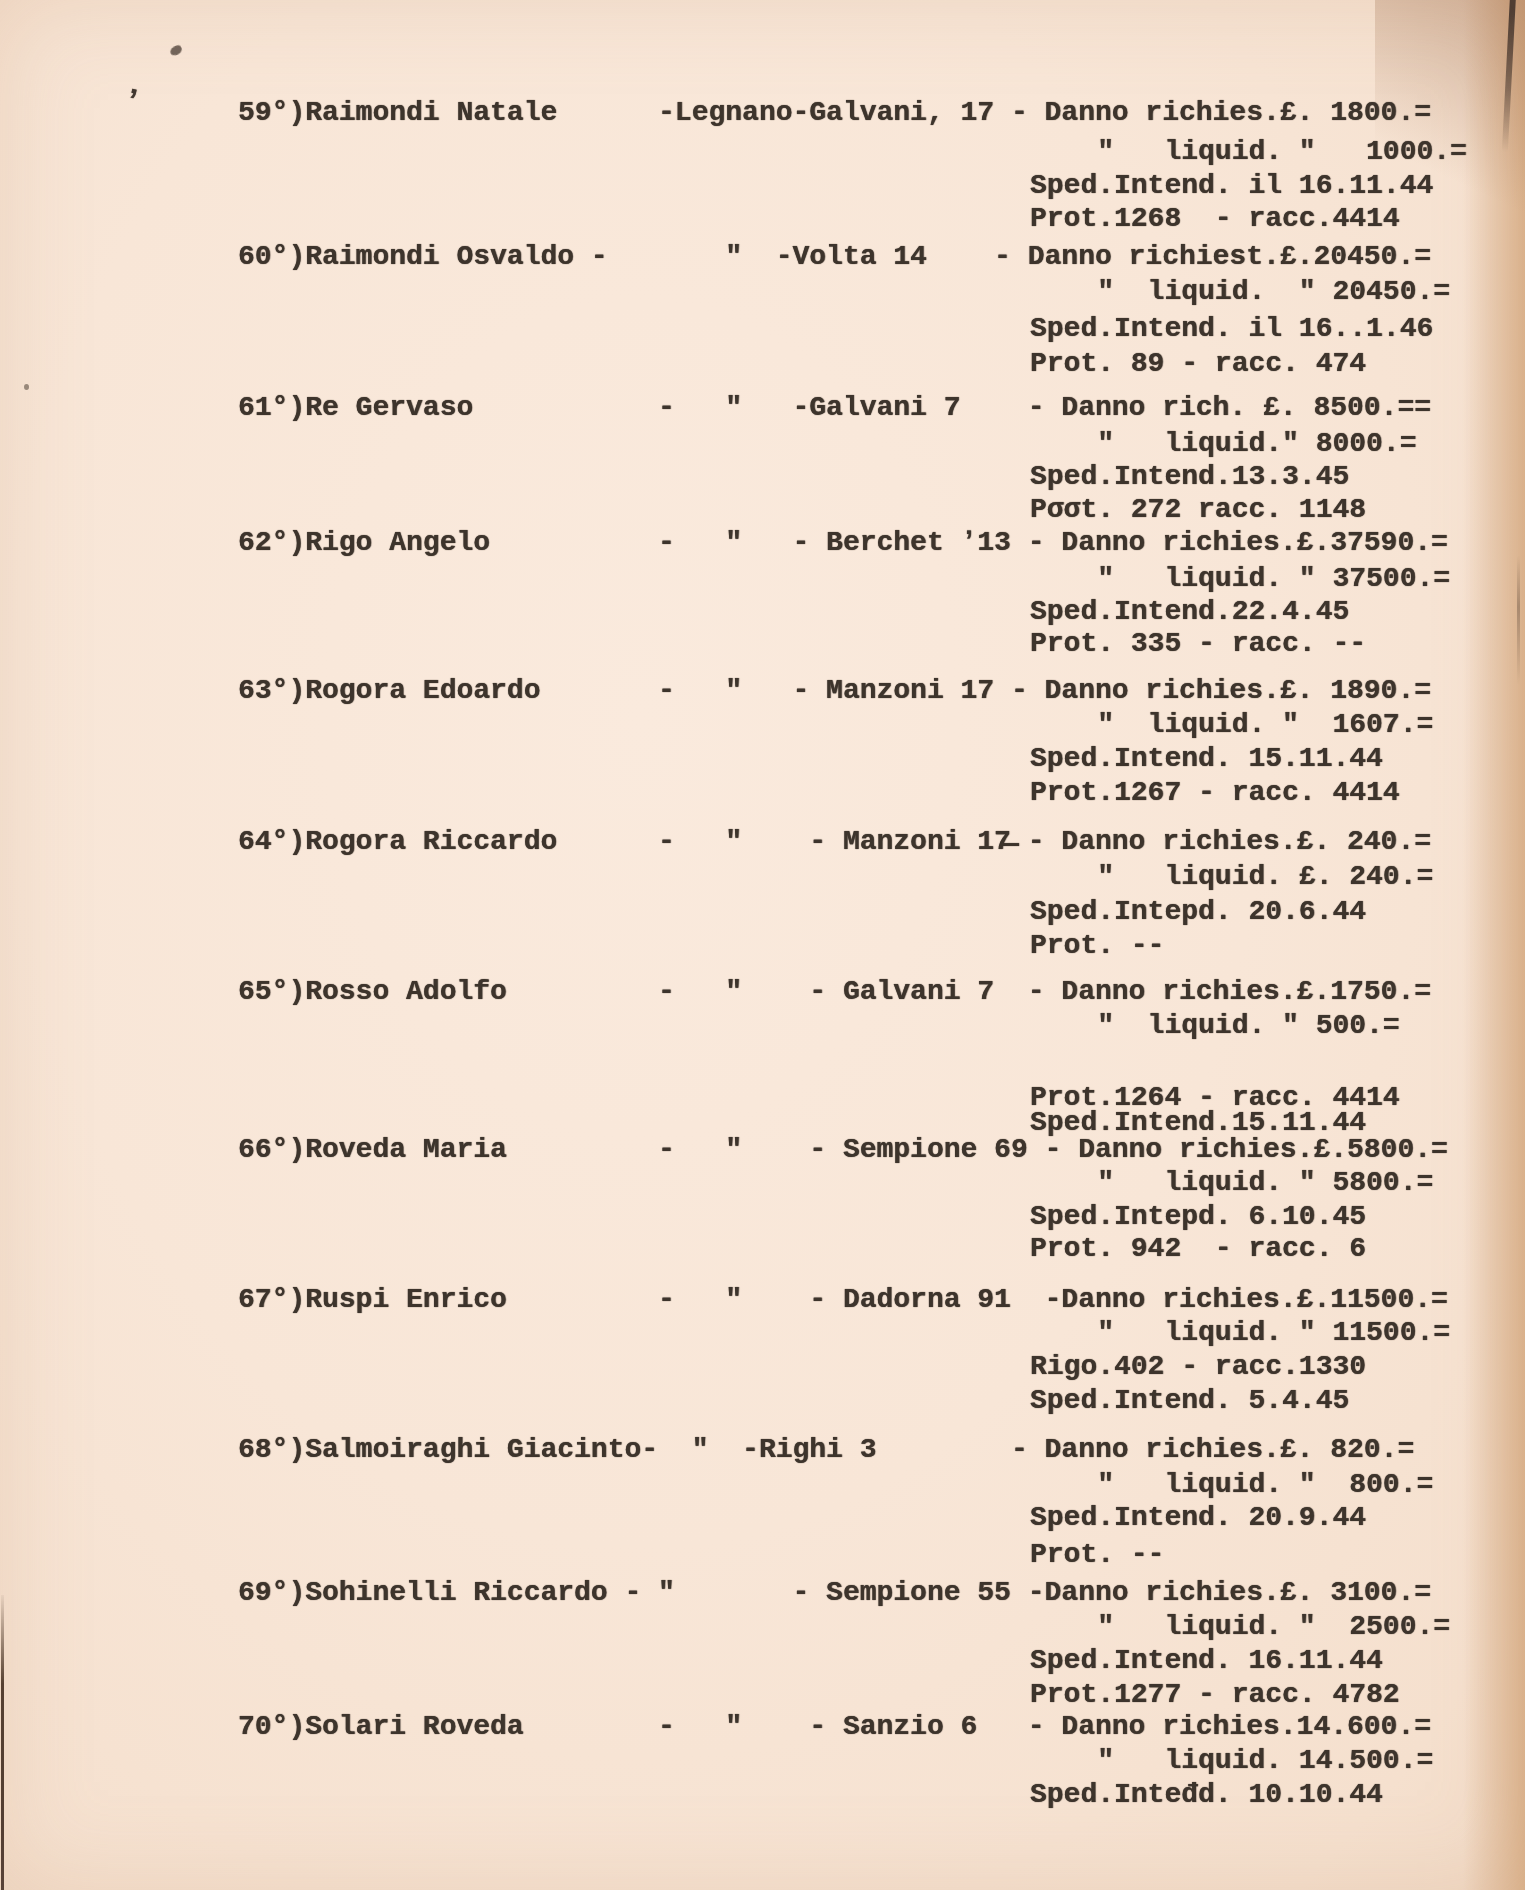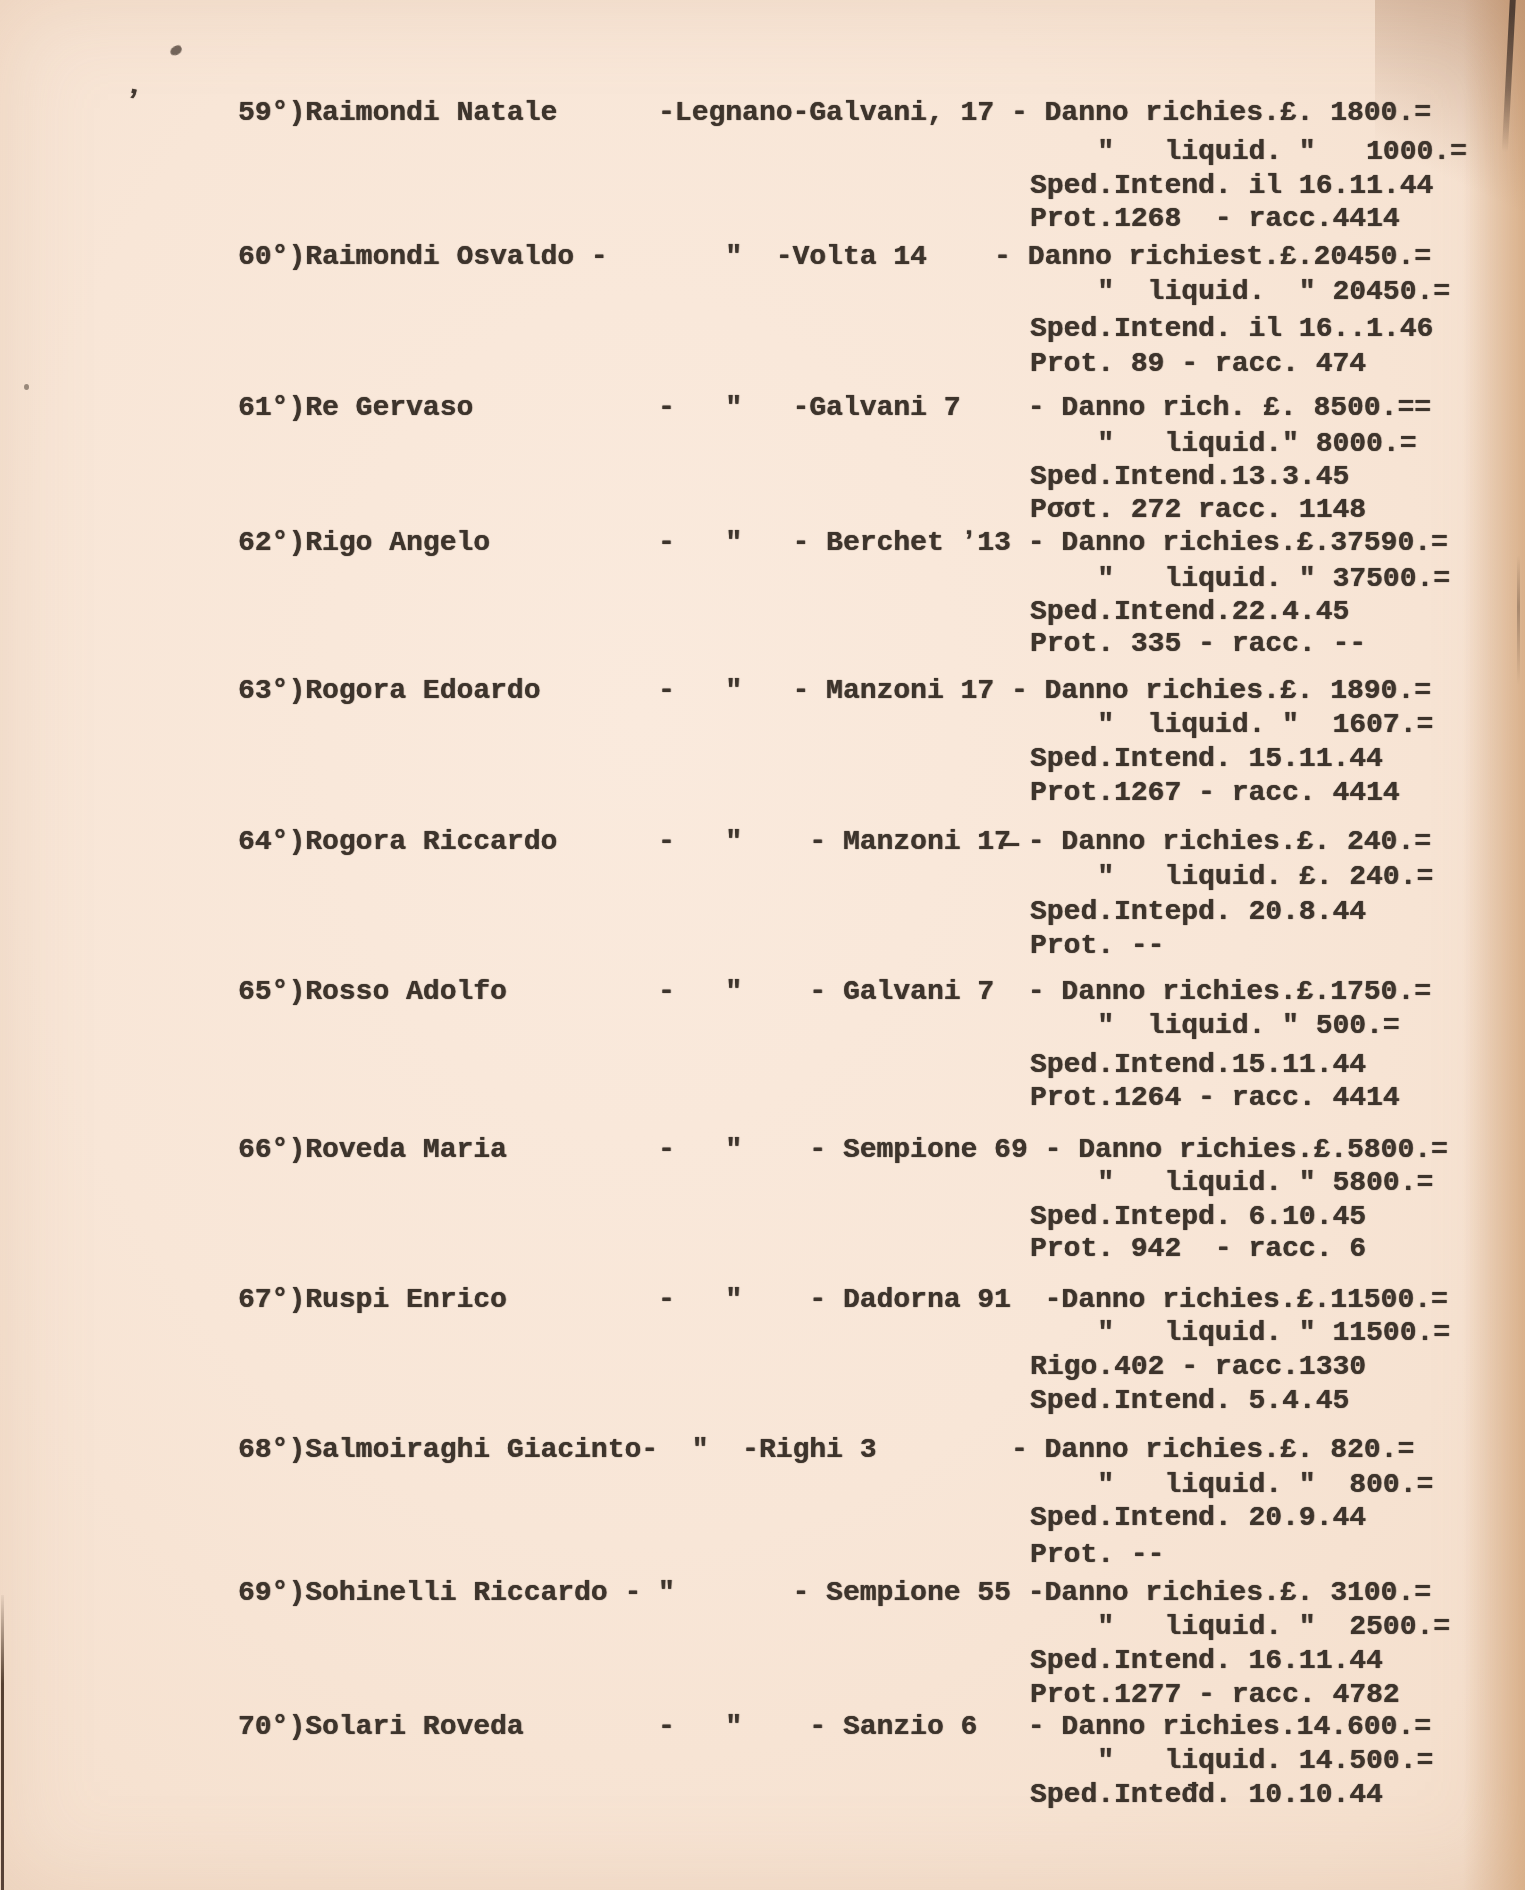--- a/index.html
+++ b/index.html
@@ -142,28 +142,28 @@
   <div>
     <div class="tw" style="top:676px">63°)Rogora Edoardo       -   "   - Manzoni 17 - Danno richies.£. 1890.=</div>
     <div class="tw cont" style="top:710px">    "  liquid. "  1607.=</div>
     <div class="tw cont" style="top:744px">Sped.Intend. 15.11.44</div>
     <div class="tw cont" style="top:778px">Prot.1267 - racc. 4414</div>
   </div>
 
   <div>
     <div class="tw" style="top:827px">64°)Rogora Riccardo      -   "    - Manzoni 17̶ - Danno richies.£. 240.=</div>
     <div class="tw cont" style="top:862px">    "   liquid. £. 240.=</div>
-    <div class="tw cont" style="top:897px">Sped.Intepd. 20.8.44</div>
+    <div class="tw cont" style="top:897px">Sped.Intepd. 20.6.44</div>
     <div class="tw cont" style="top:931px">Prot. --</div>
   </div>
 
   <div>
     <div class="tw" style="top:977px">65°)Rosso Adolfo         -   "    - Galvani 7  - Danno richies.£.1750.=</div>
     <div class="tw cont" style="top:1011px">    "  liquid. " 500.=</div>
-    <div class="tw cont" style="top:1050px">Sped.Intend.15.11.44</div>
+    <div class="tw cont" style="top:1108px">Sped.Intend.15.11.44</div>
     <div class="tw cont" style="top:1083px">Prot.1264 - racc. 4414</div>
   </div>
 
   <div>
     <div class="tw" style="top:1135px">66°)Roveda Maria         -   "    - Sempione 69 - Danno richies.£.5800.=</div>
     <div class="tw cont" style="top:1168px">    "   liquid. " 5800.=</div>
     <div class="tw cont" style="top:1202px">Sped.Intepd. 6.10.45</div>
     <div class="tw cont" style="top:1234px">Prot. 942  - racc. 6</div>
   </div>
 

